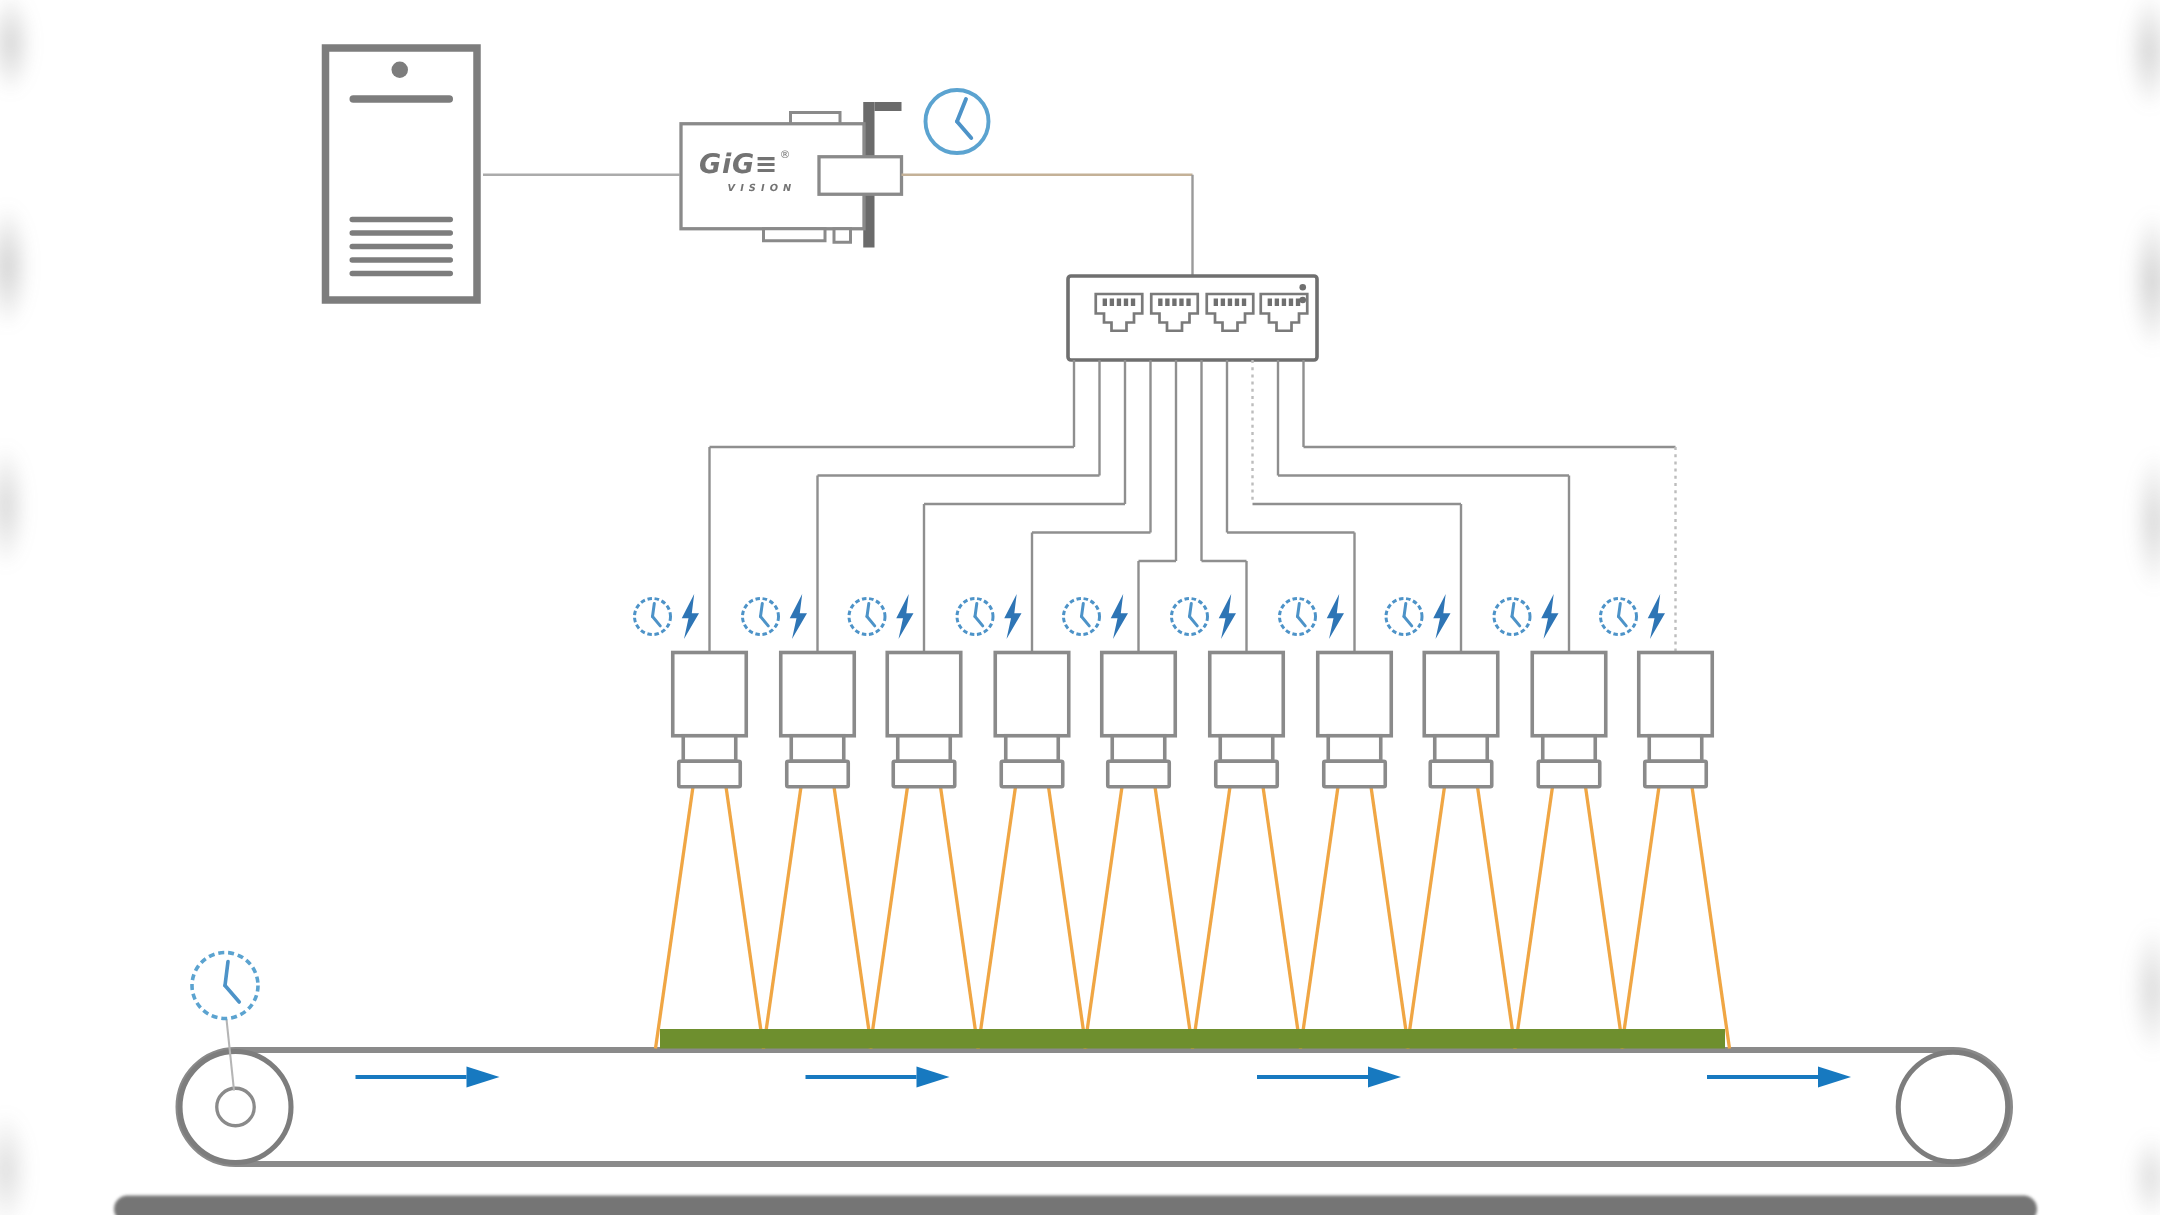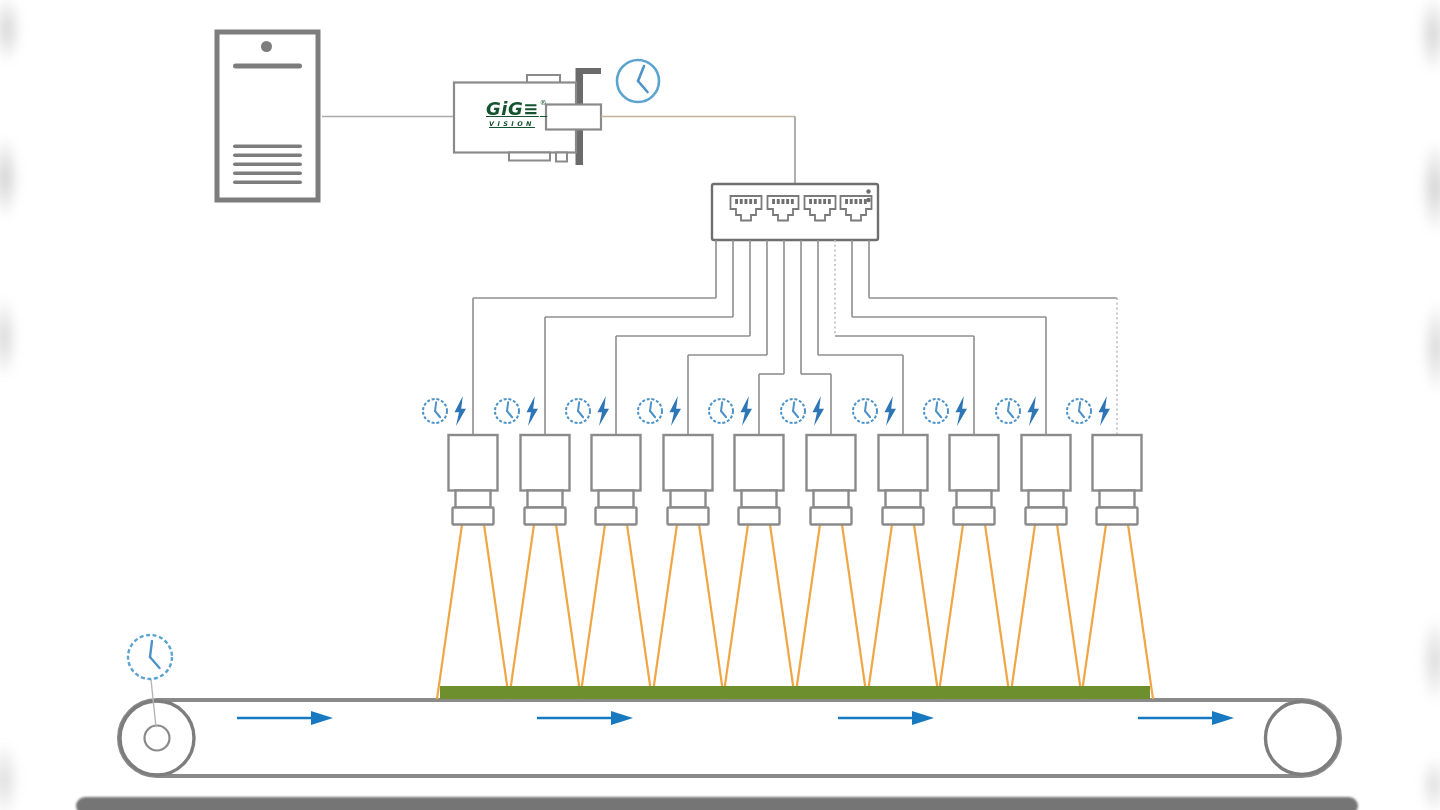--- a/index.html
+++ b/index.html
@@ -1,23 +1,23 @@
 <!DOCTYPE html>
 <html><head>
 <meta charset="utf-8">
 <style>
   html,body{margin:0;padding:0;background:#ffffff;width:1440px;height:810px;overflow:hidden;
     font-family:"DejaVu Sans","Liberation Sans",sans-serif;}
   .stage{position:relative;width:1440px;height:810px;background:#ffffff;}
   svg{position:absolute;left:0;top:0;}
-  .gige-logo{position:absolute;left:486px;top:100px;color:#14532d;pointer-events:none;text-decoration:underline;}
+  .gige-logo{position:absolute;left:466px;top:100px;color:#737373;pointer-events:none;}
   .gige-main{font-style:italic;font-weight:bold;font-size:18px;letter-spacing:.5px;line-height:1;
     font-family:"DejaVu Sans","Liberation Sans",sans-serif;}
   .gige-main sup{font-size:7px;font-weight:normal;vertical-align:10px;margin-left:1px;}
-  .gige-sub{font-style:italic;font-size:6.5px;font-weight:bold;letter-spacing:3.4px;margin-top:2px;padding-left:3px;}
+  .gige-sub{font-style:italic;font-size:6.5px;font-weight:bold;letter-spacing:3.4px;margin-top:2px;padding-left:3px;margin-left:16px;}
   .bottom-bar{position:absolute;left:76px;top:797px;width:1282px;height:18px;background:#6e6e6e;
     border-radius:9px;filter:blur(1.2px);opacity:.95;}
   .smudge{position:absolute;filter:blur(5px);pointer-events:none;}
   .sm-l1{left:-8px;top:-6px;width:30px;height:70px;background:radial-gradient(ellipse,rgba(100,100,100,.28),transparent 70%);}
   .sm-l2{left:-10px;top:135px;width:30px;height:85px;background:radial-gradient(ellipse,rgba(100,100,100,.30),transparent 70%);}
   .sm-l3{left:-10px;top:295px;width:28px;height:85px;background:radial-gradient(ellipse,rgba(100,100,100,.26),transparent 70%);}
   .sm-l4{left:-12px;top:740px;width:32px;height:80px;background:radial-gradient(ellipse,rgba(100,100,100,.22),transparent 70%);}
   .sm-r1{right:-8px;top:-6px;width:30px;height:80px;background:radial-gradient(ellipse,rgba(100,100,100,.28),transparent 70%);}
   .sm-r2{right:-10px;top:140px;width:30px;height:95px;background:radial-gradient(ellipse,rgba(100,100,100,.30),transparent 70%);}
   .sm-r3{right:-10px;top:300px;width:28px;height:95px;background:radial-gradient(ellipse,rgba(100,100,100,.26),transparent 70%);}

